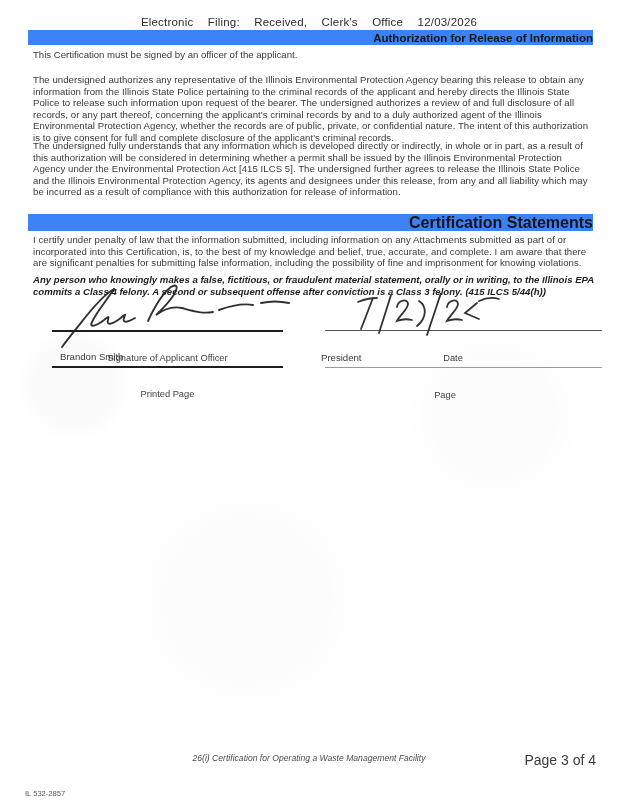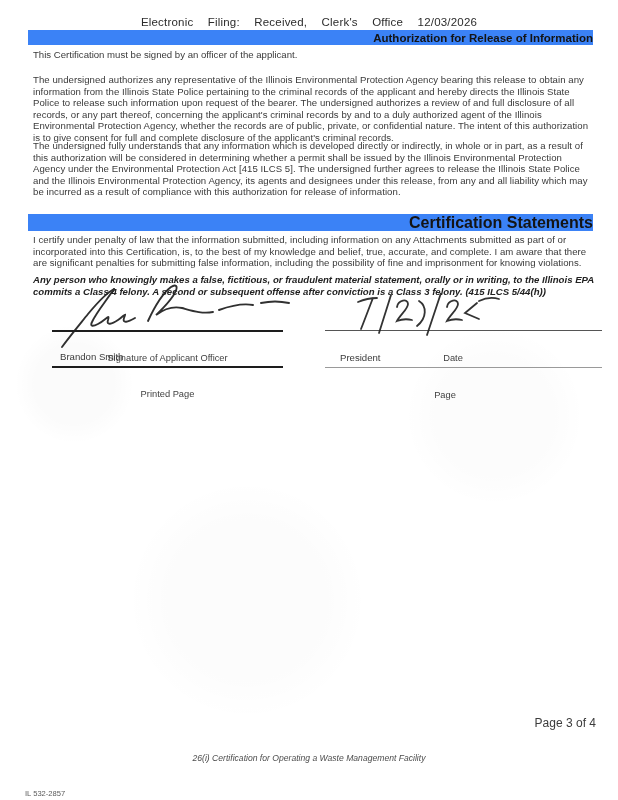--- a/index.html
+++ b/index.html
@@ -67,36 +67,36 @@
     position:absolute;font-size:9.3px;color:#3f3f3f;text-align:center;margin-top:20px;
   }
   .lbl-sig{left:52px;top:333px;width:231px;}
   .lbl-date{left:333px;top:333px;width:240px;}
   .lbl-pname{left:52px;top:369px;width:231px;}
   .lbl-title{left:325px;top:370px;width:240px;}
   .typed{
     position:absolute;font-size:9.6px;color:#3a3a3a;
   }
   .typed-name{left:60px;top:351px;}
-  .typed-title{left:340px;top:352px;}
+  .typed-title{left:321px;top:352px;}
   .hand{position:absolute;z-index:4;}
   .sig-svg{left:50px;top:280px;}
   .date-svg{left:352px;top:293px;}
   .footer-left{
     position:absolute;left:25px;top:789px;
     font-size:7.6px;line-height:9.5px;color:#5a5a5a;
   }
   .footer-center{
     position:absolute;left:0;top:753px;width:618px;
     text-align:center;
     font-size:8.6px;font-style:italic;color:#4c4c4c;
   }
   .footer-right{
-    position:absolute;right:22px;top:716px;
-    font-size:12px;color:#3c3c3c;
+    position:absolute;right:22px;top:752px;
+    font-size:14px;color:#3c3c3c;
   }
 </style>
 </head>
 <body>
 
 <div class="stamp">Electronic Filing: Received, Clerk's Office 12/03/2026</div>
 
 <div class="bar bar1">Authorization for Release of Information</div>
 
 <div class="intro">This Certification must be signed by an officer of the applicant.</div>

